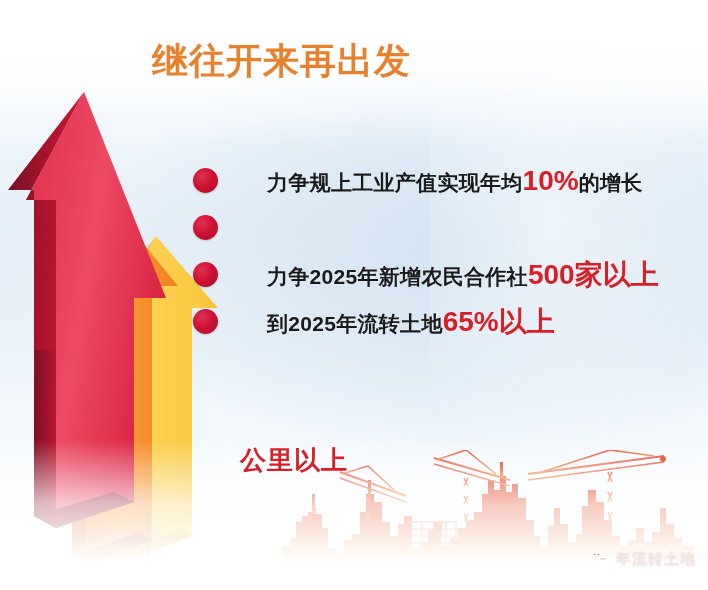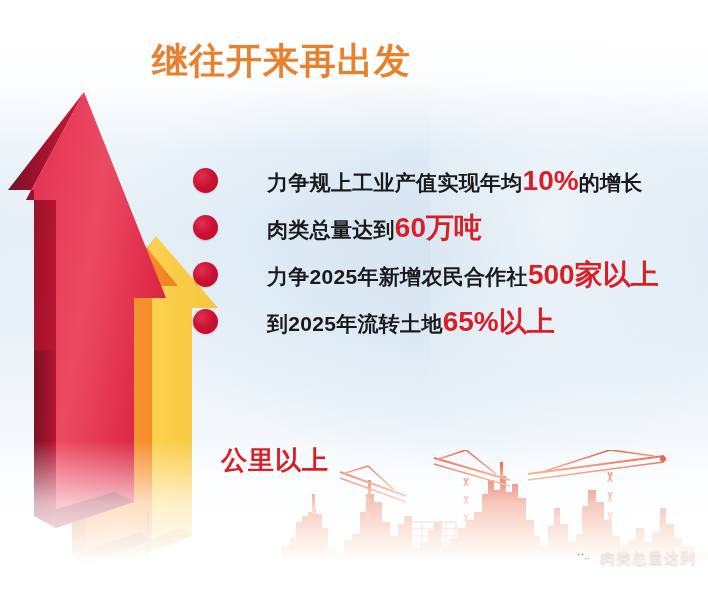--- a/index.html
+++ b/index.html
@@ -41,21 +41,21 @@
     box-shadow:0 1px 2px rgba(0,0,0,.16);
   }
   .btext{
     position:absolute;left:42px;top:0;white-space:nowrap;
     font-size:21px;font-weight:bold;color:#1a1a1a;line-height:41px;
     letter-spacing:.3px;
     margin-left:32px;
   }
   .btext .hl{color:#d81f26;font-size:28px;font-weight:bold;letter-spacing:0;}
   .cont{
-    position:absolute;left:221px;top:443px;font-size:26px;font-weight:bold;
+    position:absolute;left:240px;top:443px;font-size:26px;font-weight:bold;
     color:#d81f26;letter-spacing:1px;
   }
 
   
   #arrows{position:absolute;left:0;top:50px;width:230px;height:470px;}
   .arrow{position:absolute;}
   .arrow svg{display:block;overflow:visible;}
 
   
   #connector{position:absolute;left:0;top:480px;width:708px;height:110px;}
@@ -269,23 +269,20 @@
     <div class="brow">
       <span class="dot"></span>
       <span class="btext">
         <span>力争规上工业产值实现年均</span><span class="hl">10%</span><span>的增长</span>
       </span>
     </div>
 
 
     <div class="brow">
       <span class="dot"></span>
-      <span class="btext">
-        <span>肉类总量达到</span><span class="hl">60万吨</span><span></span>
-      </span>
     </div>
 
     <div class="brow">
       <span class="dot"></span>
       <span class="btext">
         <span>力争2025年新增农民合作社</span><span class="hl">500家以上</span><span></span>
       </span>
     </div>
 
     <div class="brow">
@@ -301,16 +298,16 @@
 
   <div id="watermark">
     <svg class="wchat" viewBox="0 0 24 24">
       <path d="M9.2 3.2C5.2 3.2 2 5.9 2 9.2c0 1.9 1.1 3.6 2.8 4.7l-.7 2.1 2.4-1.2c.8.2 1.7.4 2.7.4h.5c-.2-.5-.3-1.1-.3-1.7 0-3.2 3.1-5.8 6.9-5.8.3 0 .5 0 .8.1-.6-2.6-3.4-4.6-6.9-4.6z" fill="#ffffff" opacity="0.95"></path>
       <circle cx="7" cy="7.8" r="0.9" fill="#c8502f"></circle>
       <circle cx="11.4" cy="7.8" r="0.9" fill="#c8502f"></circle>
       <path d="M16.3 9.3c-3.2 0-5.8 2.2-5.8 4.9 0 2.7 2.6 4.9 5.8 4.9.7 0 1.4-.1 2-.3l1.9 1-.5-1.7c1.4-.9 2.4-2.3 2.4-3.9 0-2.7-2.6-4.9-5.8-4.9z" fill="#ffffff" opacity="0.95"></path>
       <circle cx="14.6" cy="13" r="0.75" fill="#c8502f"></circle>
       <circle cx="18.2" cy="13" r="0.75" fill="#c8502f"></circle>
     </svg>
-    <span class="wm-text">肉类总量达到</span>
+    <span class="wm-text">年流转土地</span>
   </div>
 
 </div>
 
 </body></html>

